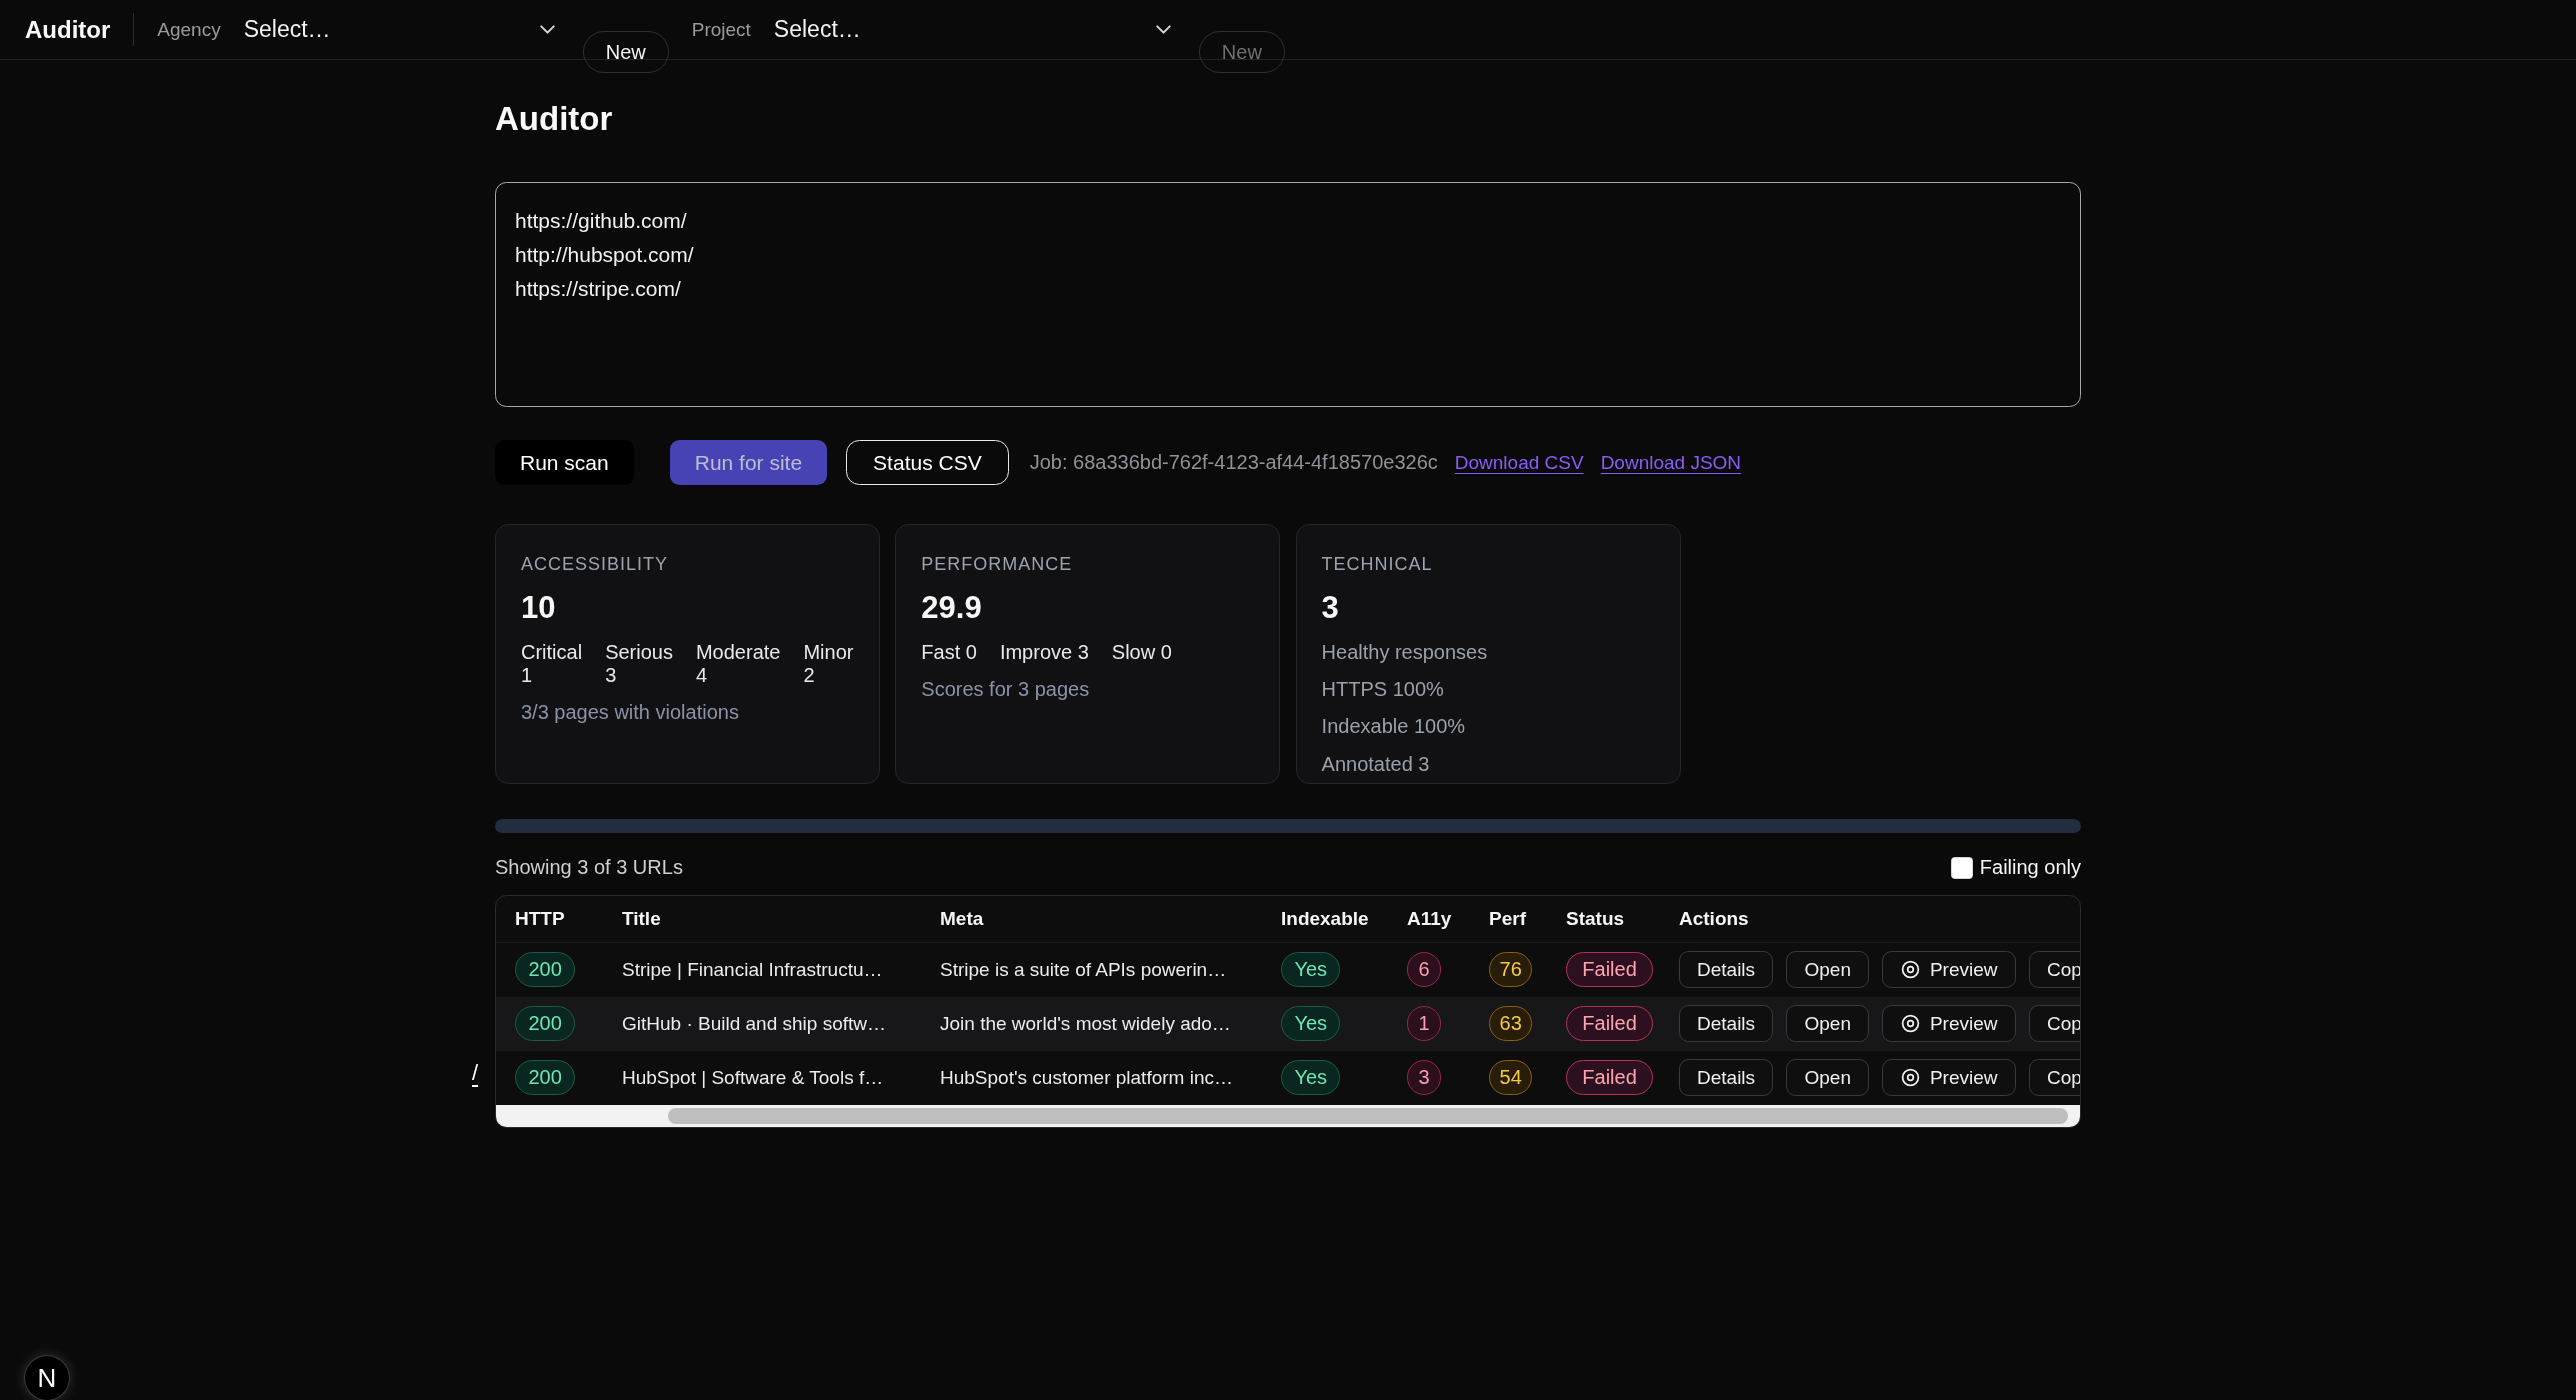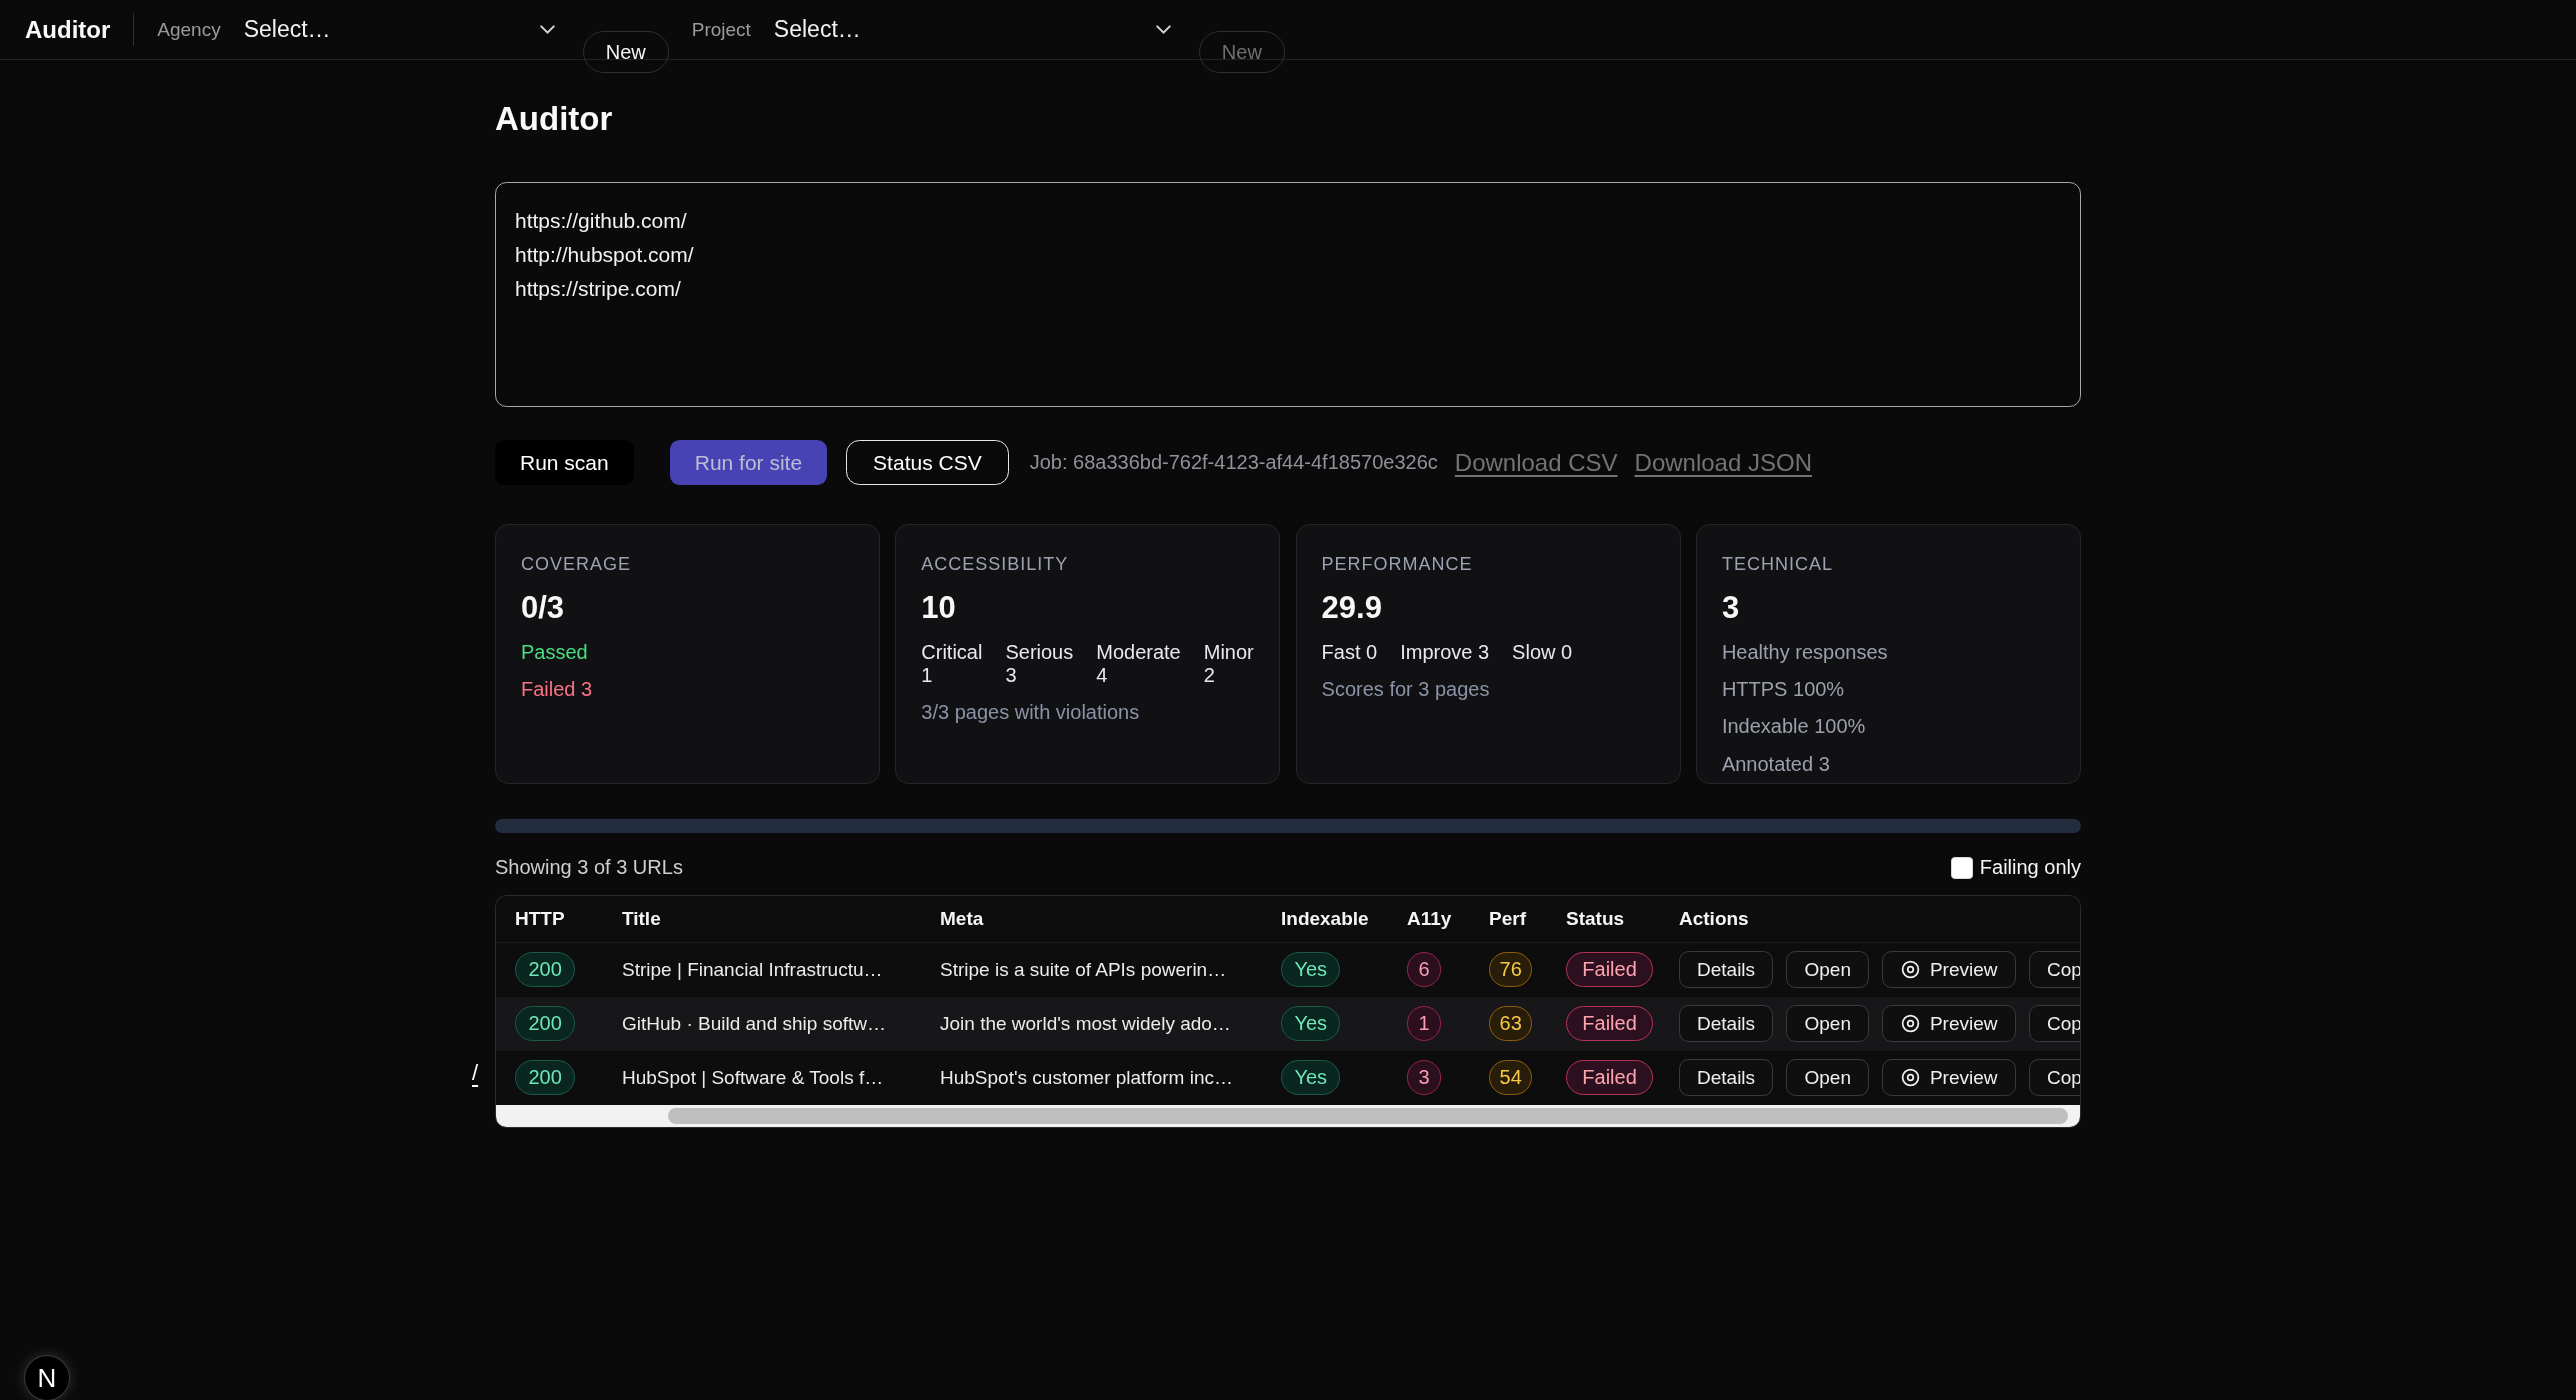--- a/index.html
+++ b/index.html
@@ -62,21 +62,21 @@
   }
   .btn {
     font-family: inherit; font-size: 21px;
     border-radius: 9.6px; cursor: pointer;
     height: 45px; display: inline-flex; align-items: center; justify-content: center;
   }
   .btn-runscan { background: #000; color: #fff; border: none; padding: 0 25px; }
   .btn-runsite { background: #4843b5; color: #bdbdd2; border: none; padding: 0 25px; margin-left: 36px; }
   .btn-upload  { background: transparent; color: #fff; border: 1.9px solid #e9e9e9; border-radius: 13.4px; padding: 0 26px; margin-left: 19px; }
   .job-text { margin-left: 21px; font-size: 20px; color: #8f9299; }
-  .dl-link { margin-left: 17px; font-size: 24px; color: #737373; text-decoration: underline; text-underline-offset: 3.8px; cursor: pointer; }
+  .dl-link { margin-left: 17px; font-size: 19px; color: #8b5cf6; text-decoration: underline; text-underline-offset: 3.8px; cursor: pointer; }
 
   
   .cards { margin-top: 39px; display: flex; gap: 15.3px; }
   .card {
     width: 385px; height: 260px;
     background: #111113;
     border: 1px solid #26262a;
     border-radius: 13.4px;
     padding: 29px 25px;
   }
@@ -209,26 +209,20 @@
     <button class="btn btn-runsite">Run for site</button>
     <button class="btn btn-upload">Status CSV</button>
     <span class="job-text">Job: 68a336bd-762f-4123-af44-4f18570e326c</span>
     <a class="dl-link">Download CSV</a>
     <a class="dl-link">Download JSON</a>
   </div>
 
   
   <section class="cards">
 
-    <div class="card">
-      <div class="card-label">COVERAGE</div>
-      <div class="card-value">0/3</div>
-      <div class="card-line c-passed">Passed</div>
-      <div class="card-line c-failed">Failed 3</div>
-    </div>
 
     <div class="card">
       <div class="card-label">ACCESSIBILITY</div>
       <div class="card-value">10</div>
       <div class="card-line c-breakdown">
         <span>Critical 1</span>
         <span>Serious 3</span>
         <span>Moderate 4</span>
         <span>Minor 2</span>
       </div>

